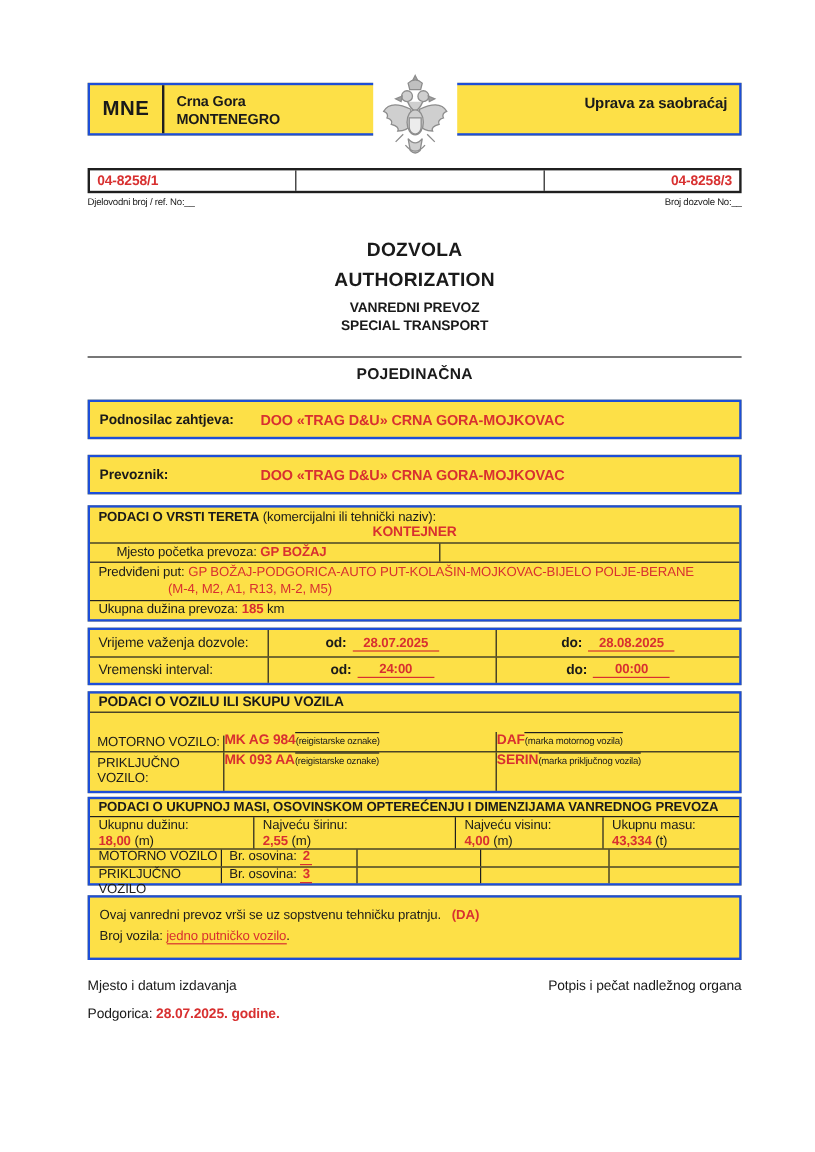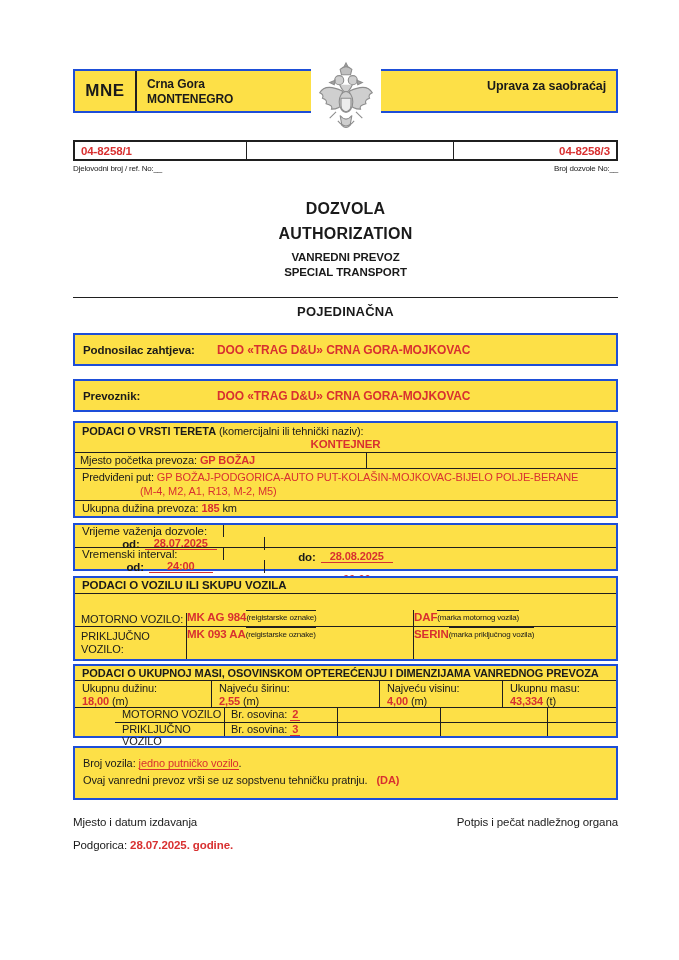--- a/index.html
+++ b/index.html
@@ -46,29 +46,29 @@
   
   .party-box { height:33px; display:flex; align-items:center; }
   .party-lbl { font-size:11.5px; font-weight:bold; padding-left:8px; width:142px; }
   .party-val { font-size:12px; font-weight:bold; }
 
   
   .cargo-box { top:421px; }
   .cargo-r1 { padding:2px 0 0 7px; font-size:11px; height:15px; }
   .cargo-r2 { text-align:center; font-size:11.5px; font-weight:bold; height:15px; border-bottom:1px solid #1f1f1f; }
   .cargo-r3 { display:flex; height:16px; border-bottom:1px solid #1f1f1f; font-size:11px; }
-  .cargo-r3 .c1 { width:292px; border-right:1px solid #1f1f1f; padding:1px 0 0 5px; }
+  .cargo-r3 .c1 { width:292px; border-right:1px solid #1f1f1f; padding:1px 0 0 22px; }
   .cargo-r3 .c2 { flex:1; padding:1px 0 0 7px; }
   .cargo-r4 { border-bottom:1px solid #1f1f1f; font-size:11px; padding:1px 0 2px 7px; line-height:14px; }
   .cargo-r4 .roads { margin-left:58px; }
   .cargo-r5 { font-size:11px; height:15px; padding:1px 0 0 7px; }
 
   
   .val-box { top:523px; }
-  .val-row { display:flex; height:22px; font-size:11.5px;flex-direction:column; }
+  .val-row { display:flex; height:22px; font-size:11.5px; }
   .val-row + .val-row { border-top:1px solid #1f1f1f; }
   .val-c1 { width:149px; border-right:1px solid #1f1f1f; display:flex; align-items:center; padding-left:7px; }
   .val-c2 { width:190px; border-right:1px solid #1f1f1f; display:flex; align-items:center; justify-content:center; gap:5px; }
   .val-c3 { flex:1; display:flex; align-items:center; justify-content:center; gap:5px; }
   .val-date { padding:0 9px; font-weight:bold; font-size:11px; }
   .val-time { padding:0 18px; font-weight:bold; font-size:11px; }
 
   
   .veh-box { top:576px; }
   .veh-head { font-size:11.5px; font-weight:bold; padding:1px 0 0 7px; height:16px; border-bottom:1px solid #1f1f1f; }
@@ -84,21 +84,21 @@
 
   
   .mass-box { top:664px; }
   .mass-head { font-size:11px; font-weight:bold; padding:1px 0 0 7px; height:15px; border-bottom:1px solid #1f1f1f; }
   .dim-row { display:flex; height:27px; border-bottom:1px solid #1f1f1f; font-size:11px; line-height:13px; }
   .dim-cell { padding:1px 0 0 7px; }
   .dim-1 { width:137px; border-right:1px solid #1f1f1f; }
   .dim-2 { width:168px; border-right:1px solid #1f1f1f; }
   .dim-3 { width:123px; border-right:1px solid #1f1f1f; }
   .dim-4 { flex:1; }
-  .axle-row { display:flex; height:14px; font-size:11px;margin-left:40px; }
+  .axle-row { display:flex; height:14px; font-size:11px; }
   .axle-row + .axle-row { border-top:1px solid #1f1f1f; }
   .ax-1 { width:110px; border-right:1px solid #1f1f1f; padding-left:7px; }
   .ax-2 { width:113px; border-right:1px solid #1f1f1f; padding-left:6px; }
   .ax-3 { width:103px; border-right:1px solid #1f1f1f; }
   .ax-4 { width:107px; border-right:1px solid #1f1f1f; }
   .ax-5 { flex:1; }
   .ax-n { font-weight:bold; padding:0 2px; }
 
   
   .esc-box { top:746px; height:54px; padding:7px 0 0 8px; font-size:11px; line-height:17px; }
@@ -284,26 +284,26 @@
       <span class="u-red ax-n">3</span>
     </div>
     <div class="ax-3"></div>
     <div class="ax-4"></div>
     <div class="ax-5"></div>
   </div>
 </div>
 
 <div class="abs doc-w box esc-box">
   <div>
+    <span>Ovaj vanredni prevoz vrši se uz sopstvenu tehničku pratnju.</span>
+    <span class="red bold" style="margin-left:6px;">(DA)</span>
+  </div>
+  <div>
     <span>Broj vozila:</span>
     <span class="u-red">jedno putničko vozilo</span><span>.</span>
-  </div>
-  <div>
-    <span>Ovaj vanredni prevoz vrši se uz sopstvenu tehničku pratnju.</span>
-    <span class="red bold" style="margin-left:6px;">(DA)</span>
   </div>
 </div>
 
 <div class="abs doc-w foot-row">
   <span>Mjesto i datum izdavanja</span>
   <span>Potpis i pečat nadležnog organa</span>
 </div>
 <div class="abs doc-w foot-date">
   <span>Podgorica:</span>
   <span class="red bold">28.07.2025. godine.</span>

